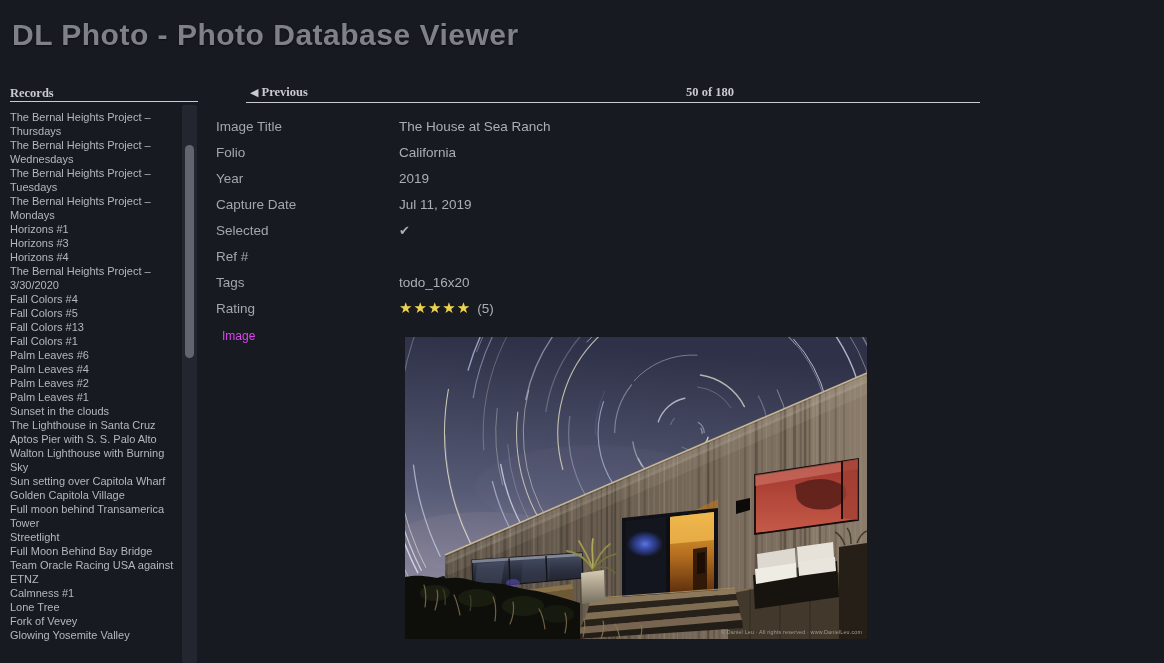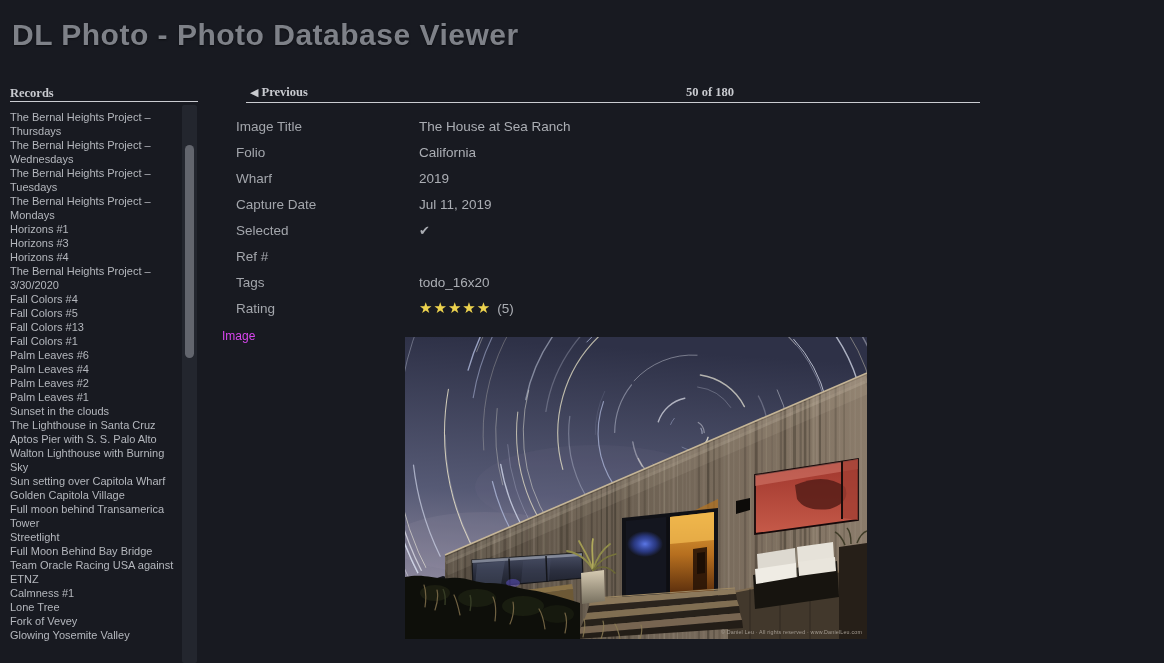--- a/index.html
+++ b/index.html
@@ -37,21 +37,21 @@
     position:absolute; left:218px; top:85px; width:928px; height:17px;
     border-bottom:1px solid #caccd1;
     font-family:"Liberation Serif", serif; font-weight:bold; font-size:12.5px; color:#c8cacf;margin-left:28px;
   }
   .nav-prev { position:absolute; left:4px; top:0; cursor:pointer; }
   .nav-pos  { position:absolute; left:0; right:0; top:0; text-align:center; }
   .nav-next { position:absolute; right:2px; top:0; cursor:pointer; }
   .nav .arrow { font-family:"DejaVu Sans", sans-serif; font-size:11px; }
   
   .fields {
-    position:absolute; left:236px; top:113px;
+    position:absolute; left:216px; top:113px;
     display:grid; grid-template-columns:183px auto; grid-auto-rows:26px;
     align-items:center; font-size:13.5px; color:#a3a6ac;
   }
   .fvalue { color:#abaeb4; }
   .check  { font-size:13px; color:#aaadb3; }
   .stars  { color:#ecd24e; font-size:15px; letter-spacing:1px; }
   .rating-count { margin-left:6px; color:#abaeb4; font-size:13.5px; }
   .image-label { position:absolute; left:222px; top:329px; font-size:12px; color:#d946ef; }
   .photo { position:absolute; left:405px; top:337px; width:462px; height:302px; display:block; }
 </style>
@@ -104,21 +104,21 @@
     <span class="nav-pos">50 of 180</span>
     <span class="nav-next"><span>Next</span>
       <span class="arrow">▶</span></span>
   </div>
 
   <div class="fields">
     <div class="flabel">Image Title</div>
     <div class="fvalue">The House at Sea Ranch</div>
     <div class="flabel">Folio</div>
     <div class="fvalue">California</div>
-    <div class="flabel">Wharf</div>
+    <div class="flabel">Year</div>
     <div class="fvalue">2019</div>
     <div class="flabel">Capture Date</div>
     <div class="fvalue">Jul 11, 2019</div>
     <div class="flabel">Selected</div>
     <div class="fvalue check">✔</div>
     <div class="flabel">Ref #</div>
     <div class="fvalue"></div>
     <div class="flabel">Tags</div>
     <div class="fvalue">todo_16x20</div>
     <div class="flabel">Rating</div>

